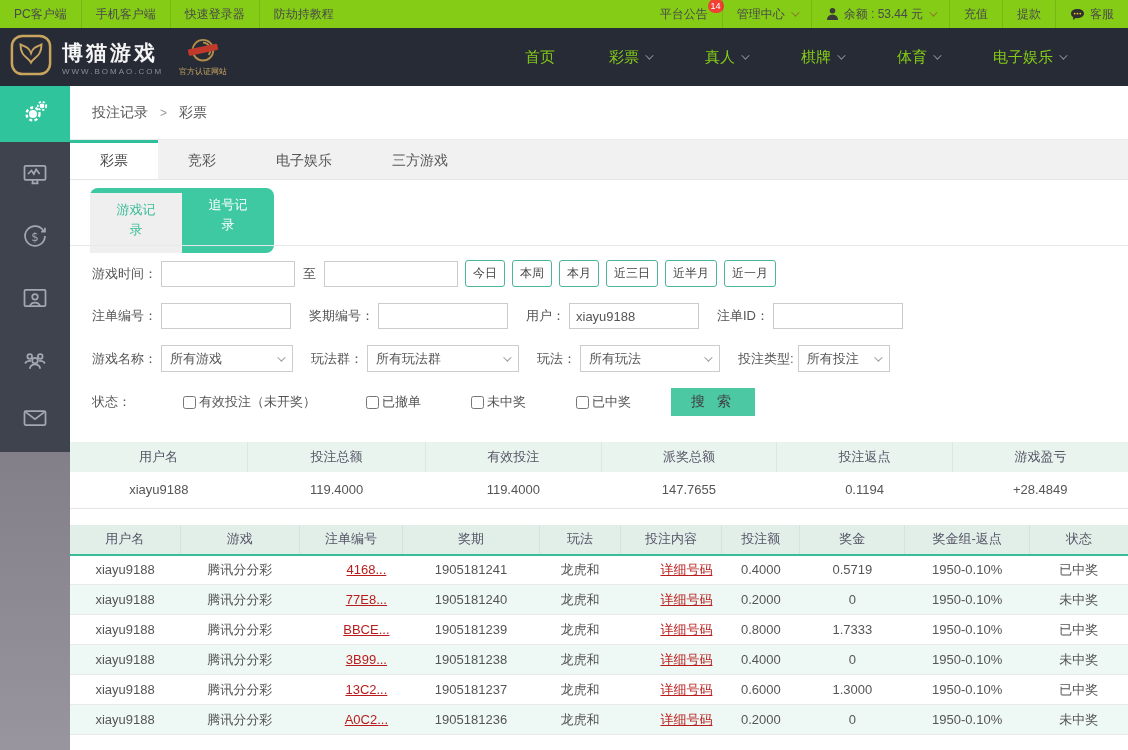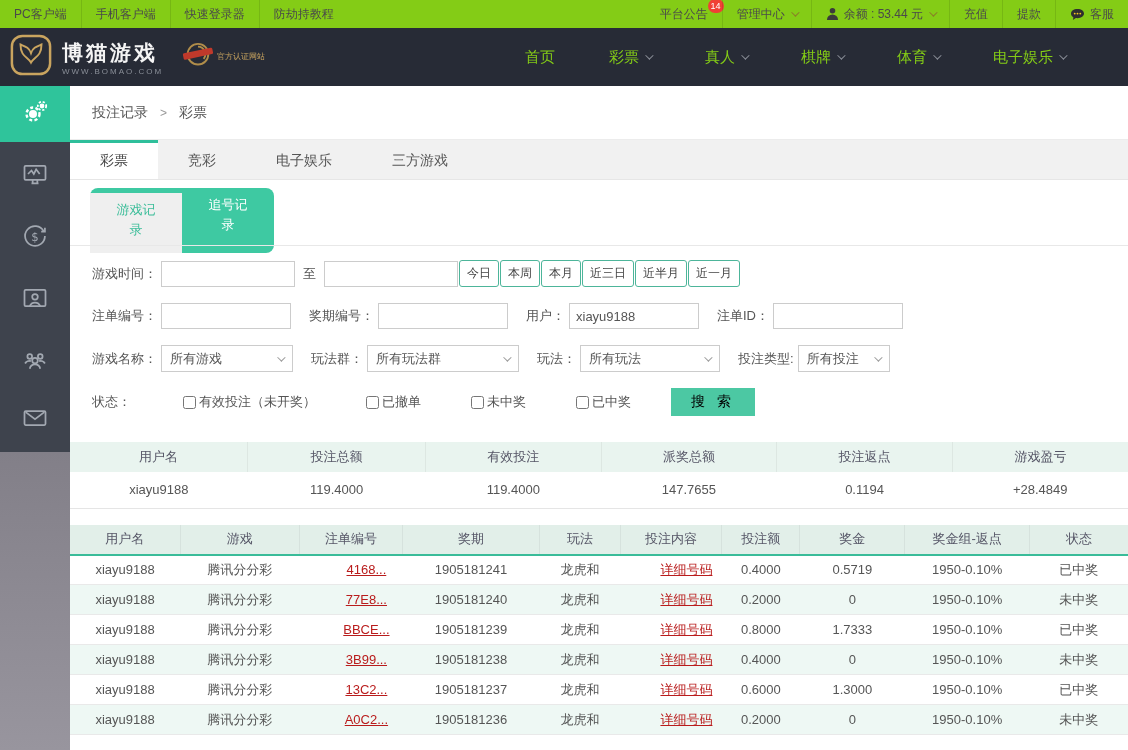--- a/index.html
+++ b/index.html
@@ -15,21 +15,21 @@
   .tb-badge { position:absolute; top:-1px; right:-2px; background:#f04134; color:#fff; font-size:9px; min-width:15px; height:14px; line-height:14px; text-align:center; border-radius:8px; padding:0 3px; }
   .chev { display:inline-block; width:6px; height:6px; border-right:1px solid #8a7a2a; border-bottom:1px solid #8a7a2a; transform:rotate(45deg) translateY(-2px); margin-left:6px; }
   .tb-ico { margin-right:5px; display:inline-flex; }
 
   
   .navbar { height:58px; background:#272b36; display:flex; align-items:center; padding:0 10px; }
   .brand { display:flex; align-items:center; gap:10px; }
   .brand-text { color:#fff; }
   .brand-name { font-size:21px; letter-spacing:3px; color:#f4f4f4; font-weight:bold; }
   .brand-url { font-size:8px; color:#8a8f98; letter-spacing:2px; text-align:center; }
-  .cert { display:flex; flex-direction:row; align-items:center; margin-left:6px; }
+  .cert { display:flex; flex-direction:column; align-items:center; margin-left:6px; }
   .cert-label { font-size:8px; color:#c9a45f; margin-top:-2px; }
   .nav-items { margin-left:auto; display:flex; gap:0; padding-right:26px; }
   .nav-item { color:#84cc16; font-size:15px; padding:0 27px; display:flex; align-items:center; cursor:pointer; }
   .nav-item .chev { border-color:#8a8f98; }
 
   
   .body-wrap { display:flex; height:664px; }
   .side-rail { width:70px; flex:0 0 70px; background:linear-gradient(#67646d,#98959e); }
   .side-icons { background:#3e434d; }
   .side-item { height:56px; margin-bottom:6px; display:flex; align-items:center; justify-content:center; cursor:pointer; }
@@ -53,28 +53,28 @@
   .subtab span { display:inline-block; width:46px; }
   .subtab.active { background:#efefef; color:#3bbd99; margin-top:5px; padding:7px 0 14px; }
   .subtab-divider { position:absolute; left:0; right:0; bottom:0; border-bottom:1px solid #e8e8e8; }
 
   
   .filter-form { padding:14px 0 0 22px; font-size:13px; color:#555; }
   .f-row { display:flex; align-items:center; margin-bottom:16px; }
   .f-label { margin-right:4px; white-space:nowrap; }
   .tin { width:134px; height:26px; border:1px solid #ccc; background:#fff; font-size:13px; color:#555; padding:0 6px; font-family:inherit; }
   .to-lbl { margin:0 8px; }
-  .qbtn { margin-left:1px; border:1px solid #4db59a; background:#fff; color:#444; font-size:12px; padding:4px 7px; border-radius:3px; cursor:pointer; font-family:inherit; }
+  .qbtn { margin-left:7px; border:1px solid #4db59a; background:#fff; color:#444; font-size:12px; padding:4px 7px; border-radius:3px; cursor:pointer; font-family:inherit; }
   .qbtn:first-of-type { }
   .gap18 { width:18px; }
   .sel { position:relative; height:27px; border:1px solid #ccc; background:#fff; display:inline-flex; align-items:center; padding:0 22px 0 8px; cursor:pointer; color:#555; }
   .sel .chev { border-color:#999; position:absolute; right:9px; }
   .ck { display:inline-flex; align-items:center; margin-right:22px; cursor:pointer;padding-left:28px; }
   .ck input { margin-right:3px; }
-  .search-btn { background:#4cc8a3; color:#000000; border:none; width:84px; height:28px; font-size:14px; letter-spacing:4px; cursor:pointer; margin-left:18px; font-family:inherit; }
+  .search-btn { background:#4cc8a3; color:#404040; border:none; width:84px; height:28px; font-size:14px; letter-spacing:4px; cursor:pointer; margin-left:18px; font-family:inherit; }
 
   
   table { border-collapse:collapse; width:100%; table-layout:fixed; font-size:13px; color:#555; }
   .summary-wrap { margin-top:10px; }
   .summary th { background:#e9f4ef; height:30px; font-weight:normal; color:#556; border-right:1px solid rgba(0,0,0,0.05); }
   .summary th:last-child { border-right:none; }
   .summary td { height:36px; text-align:center; background:#fff; border-bottom:1px solid #e5e5e5; }
 
   .records-wrap { margin-top:16px; }
   .records th { background:#e2efe9; height:30px; font-weight:normal; color:#556; border-right:1px solid rgba(0,0,0,0.05); border-bottom:2px solid #3abc99; }

